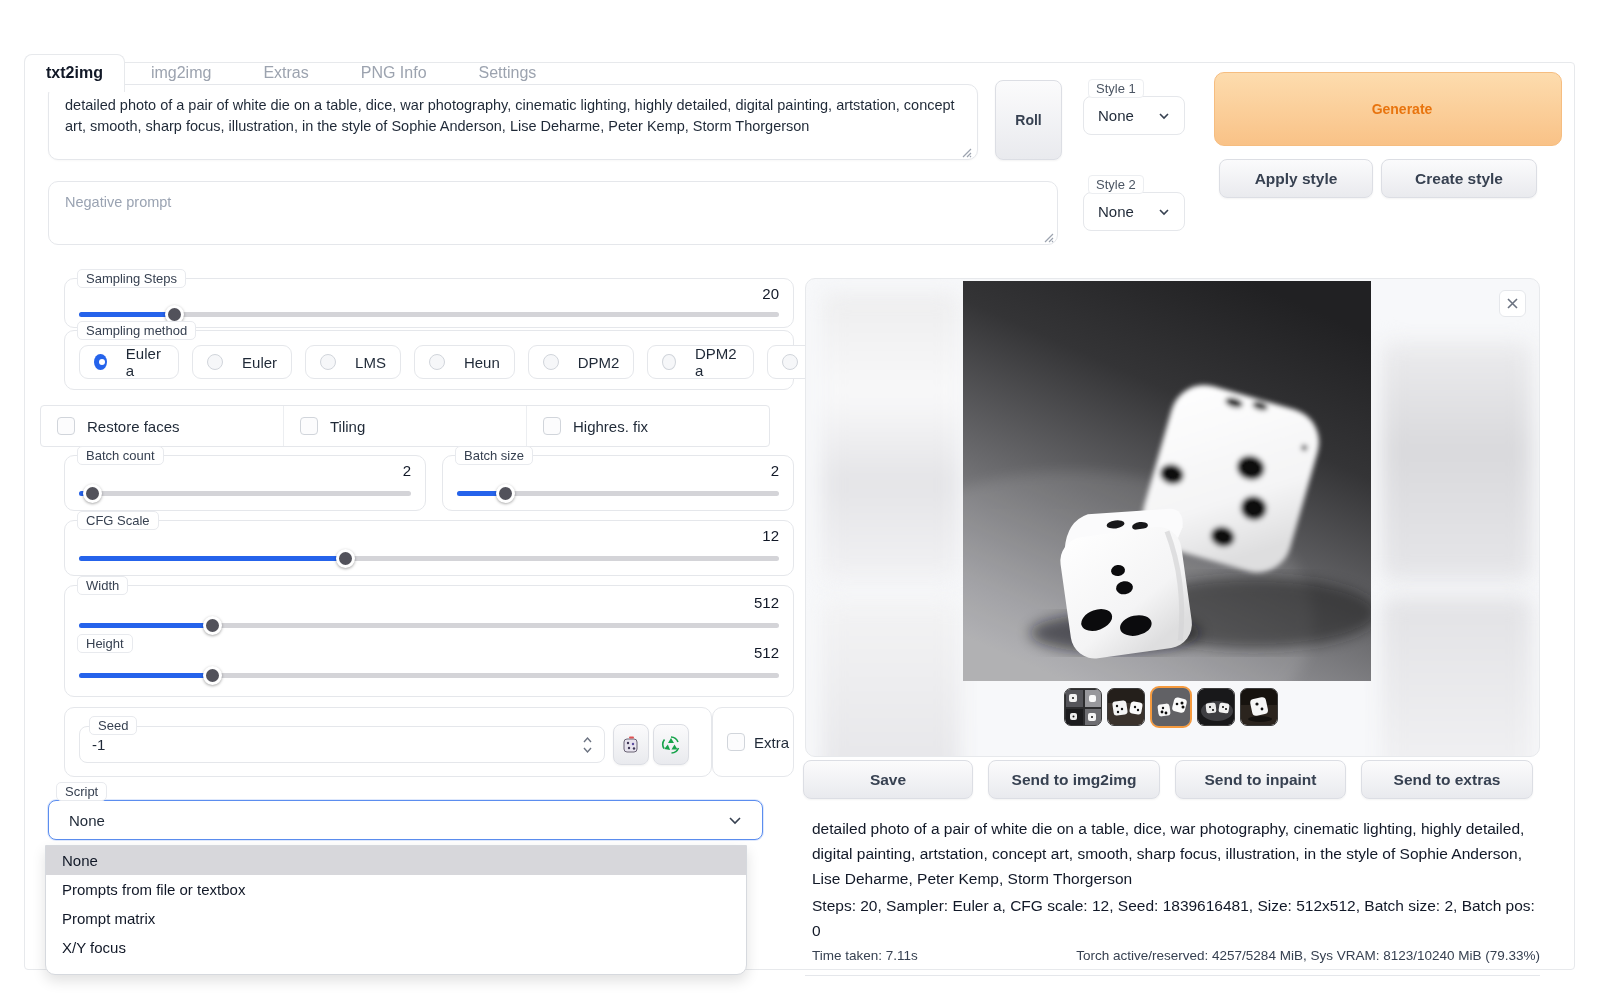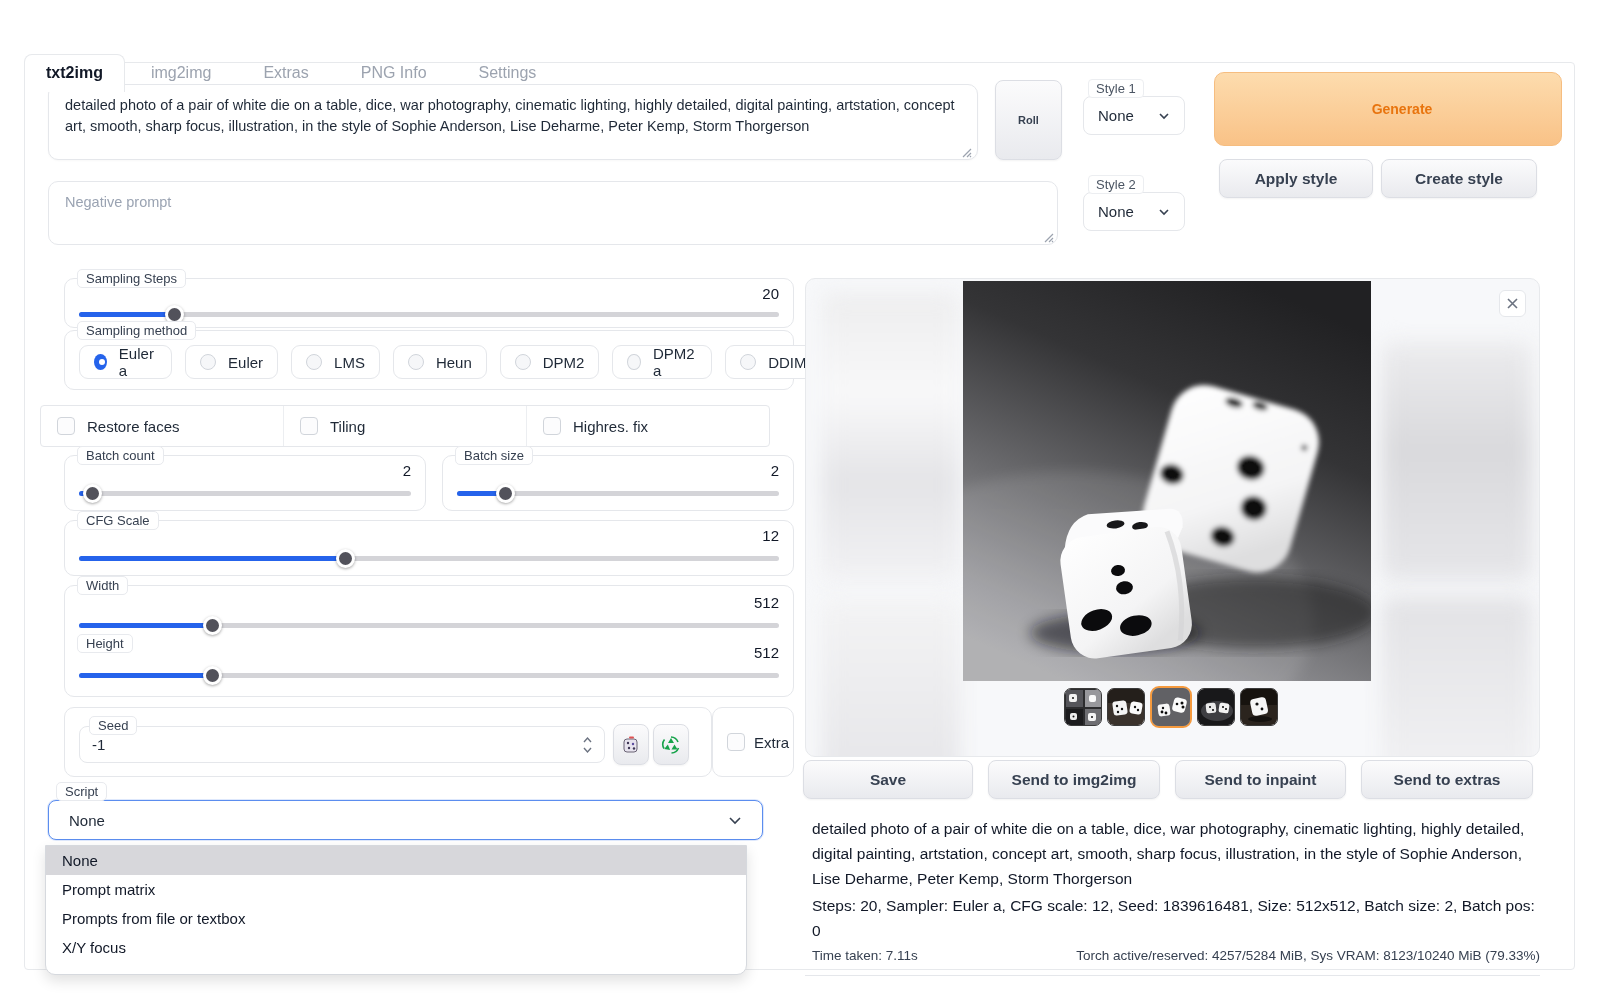--- a/index.html
+++ b/index.html
@@ -34,29 +34,29 @@
   .grip { position:absolute; right:5px; bottom:4px; }
 
   
   .prompt-box { position:absolute; left:48px; top:84px; width:930px; height:76px; border:1px solid #e5e7eb;
                 border-radius:10px; font-family:"Liberation Sans",sans-serif; font-size:14.5px; line-height:1.45;
                 color:#1f2937; padding:10px 16px; resize:none; outline:none; box-shadow:0 1px 2px rgba(0,0,0,.03); }
   .neg-box { position:absolute; left:48px; top:181px; width:1010px; height:64px; border:1px solid #e5e7eb;
              border-radius:10px; font-family:"Liberation Sans",sans-serif; font-size:14.5px; color:#1f2937;
              padding:12px 16px; resize:none; outline:none; }
   .neg-box::placeholder { color:#9aa3b2; }
-  .roll-btn { position:absolute; left:995px; top:80px; width:67px; height:80px; font-size:11px; }
+  .roll-btn { position:absolute; left:995px; top:80px; width:67px; height:80px; font-size:14px; }
   .style-label { position:absolute; font-size:13px; color:#4b5563; background:#fff; border:1px solid #eceef1;
                  border-radius:4px; padding:1px 7px; z-index:2; }
   .generate-btn { position:absolute; left:1214px; top:72px; width:348px; height:74px; display:flex; align-items:center;
                   justify-content:center; background:linear-gradient(180deg,#fddcae 0%,#f9c287 100%);
                   border:1px solid #f6bd80; border-radius:10px; font-size:14px; font-weight:700; color:#e8740e; cursor:pointer;padding-left:28px; }
 
   
-  .radio-pill { display:flex; align-items:center; gap:12px; border:1px solid #e5e7eb; border-radius:9px;
+  .radio-pill { display:flex; align-items:center; gap:19px; border:1px solid #e5e7eb; border-radius:9px;
                 background:#fff; padding:0 14px; height:34px; font-size:15px; color:#1f2937; cursor:pointer; }
   .radio-dot { width:16px; height:16px; border-radius:50%; border:1.5px solid #d1d5db; background:#f6f7f9; position:relative; }
   .radio-dot.on { border:none; background:#2563eb; }
   .radio-dot.on::after { content:""; position:absolute; left:5px; top:5px; width:6px; height:6px; border-radius:50%; background:#fff; }
 
   
   .check-row { position:absolute; left:40px; top:405px; width:730px; height:42px; border:1px solid #e5e7eb;
                border-radius:4px; display:flex; background:#fff; }
   .check-cell { flex:1; display:flex; align-items:center; gap:12px; padding-left:16px; font-size:15px; color:#1f2937; cursor:pointer; }
   .check-cell + .check-cell { border-left:1px solid #eceef1; }
@@ -284,22 +284,22 @@
 
   <div class="panel-label" style="position:absolute;left:56px;top:782px;z-index:3">Script</div>
   <div class="select" style="left:48px;top:800px;width:715px;height:40px;padding:0 20px;border-color:#5b8def;box-shadow:0 0 0 1px #5b8def33">
     <span>None</span>
     <svg class="chev" width="14" height="9">
         <polyline points="2,2 7,7 12,2" fill="none" stroke="#374151" stroke-width="1.6"></polyline>
       </svg>
   </div>
   <div class="dropdown-list">
     <div class="dd-item hl">None</div>
+    <div class="dd-item">Prompts from file or textbox</div>
     <div class="dd-item">Prompt matrix</div>
-    <div class="dd-item">Prompts from file or textbox</div>
     <div class="dd-item">X/Y focus</div>
   </div>
 
   <div class="gallery">
     <div class="blur-blob" style="left:16px;top:14px;width:138px;height:290px;background:linear-gradient(180deg,#ededee,#f8f8f9 35%,#e4e4e7 65%,#f2f2f4)"></div>
     <div class="blur-blob" style="left:16px;top:320px;width:138px;height:330px;background:linear-gradient(180deg,#f3f3f4,#e7e7ea 50%,#fafafa)"></div>
     <div class="blur-blob" style="left:576px;top:62px;width:150px;height:240px;background:linear-gradient(180deg,#ececee,#d9d9dc 45%,#e6e6e9)"></div>
     <div class="blur-blob" style="left:576px;top:318px;width:150px;height:300px;background:linear-gradient(180deg,#e2e2e5,#f1f1f3 60%,#eaeaec)"></div>
 
     <svg class="main-img" viewBox="0 0 408 400">

